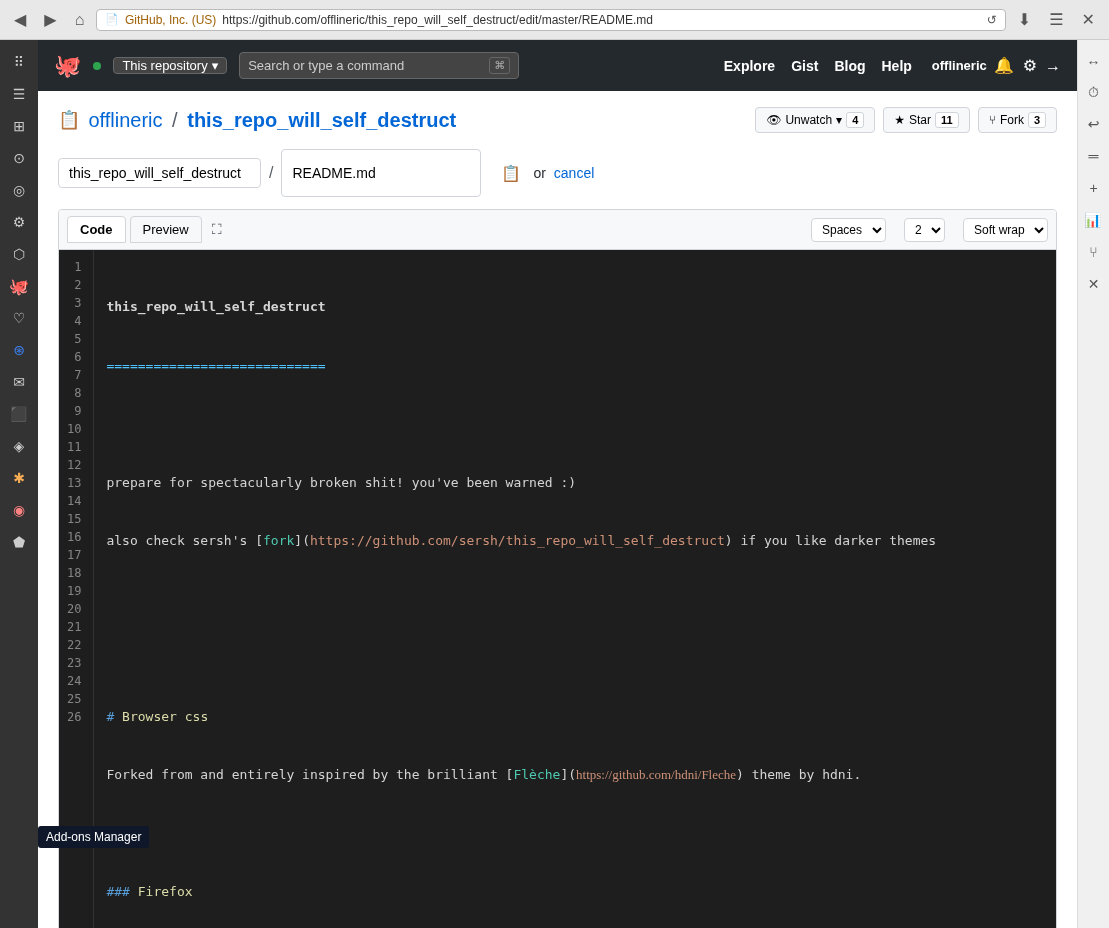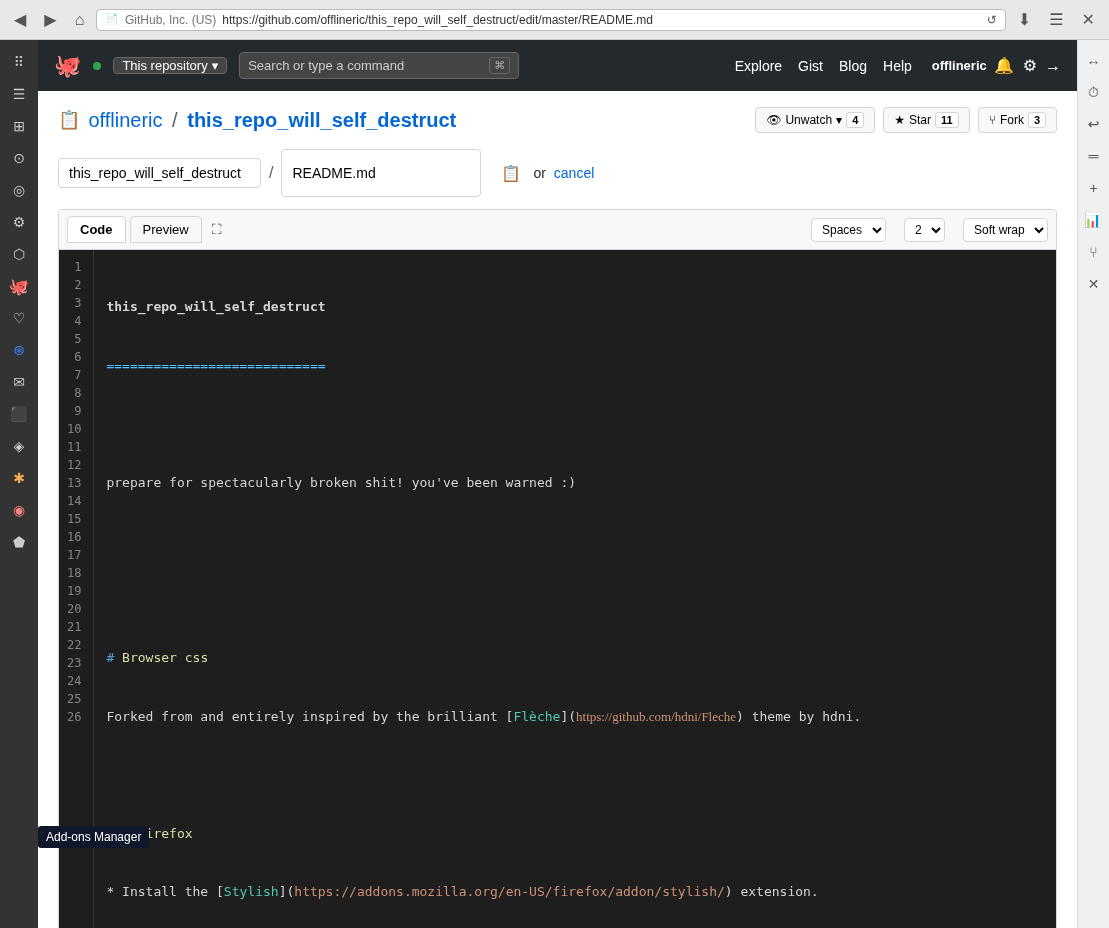--- a/index.html
+++ b/index.html
@@ -23,21 +23,21 @@
     
     .main-content { margin-left: 38px; margin-right: 32px; background: white; min-height: calc(100vh - 40px); }
 
     
     .gh-header { background: #24292e; padding: 12px 16px; display: flex; align-items: center; gap: 12px; }
     .gh-logo { color: white; font-size: 22px; }
     .gh-dot { width: 8px; height: 8px; background: #2ea44f; border-radius: 50%; }
     .repo-selector { background: #444; color: white; border: 1px solid #666; border-radius: 4px; padding: 0 8px; font-size: 13px; cursor: pointer; display: flex; align-items: center; gap: 4px; }
     .search-box { background: #444; color: #ccc; border: 1px solid #666; border-radius: 4px; padding: 4px 8px; font-size: 13px; flex: 1; max-width: 280px; display: flex; align-items: center; justify-content: space-between; }
     .gh-nav-links { display: flex; gap: 16px; margin-left: auto; }
-    .gh-nav-link { color: white; text-decoration: none; font-size: 14px; font-weight: 400; }
+    .gh-nav-link { color: white; text-decoration: none; font-size: 14px; font-weight: 700; }
     .gh-user-area { display: flex; align-items: center; gap: 8px; margin-left: 8px; }
     .gh-username { color: white; font-size: 13px; font-weight: 600; }
     .gh-header-icon { color: white; font-size: 16px; cursor: pointer; }
 
     
     .repo-header { padding: 16px 20px 8px; display: flex; align-items: center; gap: 8px; }
     .repo-icon { color: #586069; font-size: 18px; }
     .repo-path { font-size: 20px; }
     .repo-path a { color: #0366d6; text-decoration: none; }
     .repo-path .separator { color: #586069; margin: 0 4px; }
@@ -76,21 +76,21 @@
   </style>
 </head>
 <body>
 
 <div class="browser-chrome">
   <button class="browser-nav-btn">◀</button>
   <button class="browser-nav-btn">▶</button>
   <button class="browser-nav-btn">⌂</button>
   <div class="browser-address-bar">
     <span style="font-size:11px; color:#888;">📄</span>
-    <span style="color:#737373; font-size:12px;">GitHub, Inc. (US)</span>
+    <span style="color:#a16207; font-size:12px;">GitHub, Inc. (US)</span>
     <span style="color:#333; font-size:12px; flex:1;">https://github.com/offlineric/this_repo_will_self_destruct/edit/master/README.md</span>
     <span style="color:#555; cursor:pointer;">↺</span>
   </div>
   <button class="browser-action-btn">⬇</button>
   <button class="browser-action-btn">☰</button>
   <button class="browser-action-btn">✕</button>
 </div>
 
 <div class="left-sidebar">
   <div class="sidebar-icon">⠿</div>
@@ -235,20 +235,21 @@
         <span class="line-number">23</span>
         <span class="line-number">24</span>
         <span class="line-number">25</span>
         <span class="line-number">26</span>
       </div>
       <div class="code-content">
         <span class="code-line" style="color:#d4d4d4; font-weight:bold;">this_repo_will_self_destruct</span>
         <span class="code-line" style="color:#4fc1ff;">============================</span>
         <span class="code-line">&nbsp;</span>
         <span class="code-line" style="color:#d4d4d4;">prepare for spectacularly broken shit! you've been warned :)</span>
+        <span class="code-line">also check sersh's [<span style="color:#4ec9b0;">fork</span>](<span style="color:#ce9178;">https://github.com/sersh/this_repo_will_self_destruct</span>) if you like darker themes</span>
         <span class="code-line">&nbsp;</span>
         <span class="code-line">&nbsp;</span>
         <span class="code-line"><span style="color:#569cd6;">#</span> <span style="color:#dcdcaa;">Browser css</span></span>
         <span class="code-line">Forked from and entirely inspired by the brilliant [<span style="color:#4ec9b0;margin-top:40px;">Flèche</span>](<span style="color:#ce9178;font-family:Liberation Serif, serif;">https://github.com/hdni/Fleche</span>) theme by hdni.</span>
         <span class="code-line">&nbsp;</span>
         <span class="code-line"><span style="color:#569cd6;">###</span> <span style="color:#dcdcaa;">Firefox</span></span>
         <span class="code-line">* Install the [<span style="color:#4ec9b0;">Stylish</span>](<span style="color:#ce9178;">https://addons.mozilla.org/en-US/firefox/addon/stylish/</span>) extension.</span>
         
         
         

